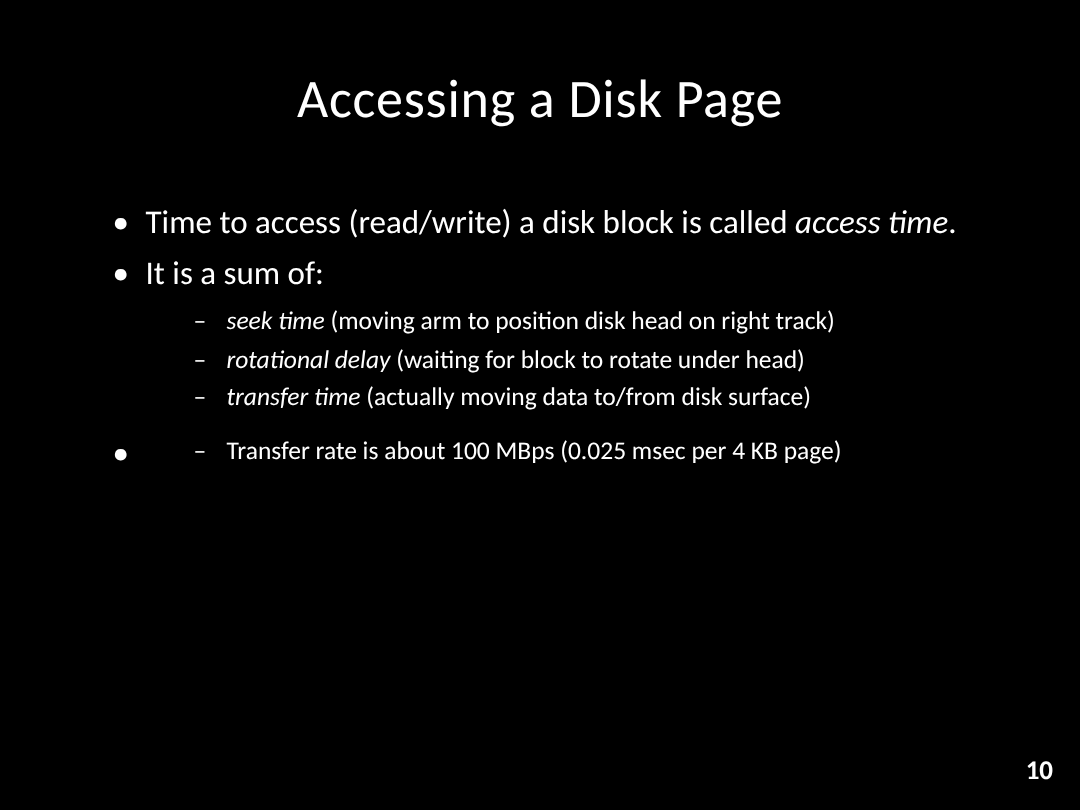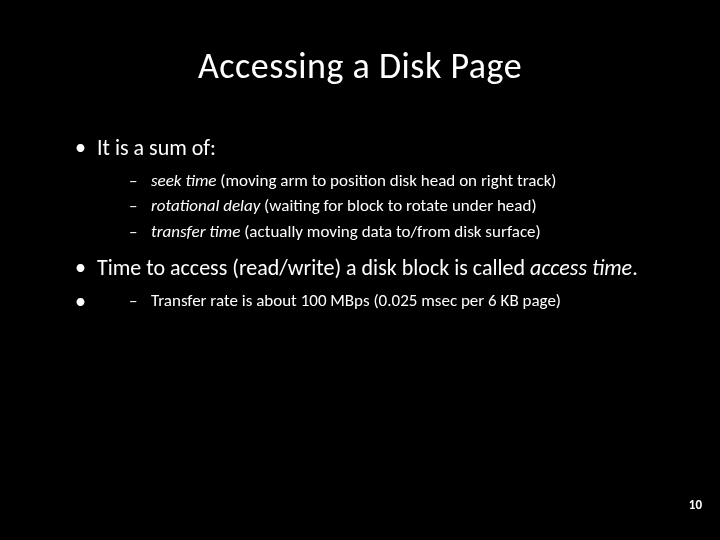--- a/index.html
+++ b/index.html
@@ -58,51 +58,51 @@
   ul.sub > li::before {
     content: "–";
     position: absolute;
     left: 0;
     top: 0;
   }
   .italic { font-style: italic; }
   .page-num {
     position: absolute;
     right: 18px;
-    bottom: 28px;
-    font-size: 13px;
+    bottom: 16px;
+    font-size: 18px;
     font-weight: 700;
   }
   .desc { font-size: 17px; }
 </style>
 </head>
 <body>
 
 <div class="slide">
   <h1 class="title">Accessing a Disk Page</h1>
 
   <ul class="top">
+    <li>
+      <span>Time to access (read/write) a disk block is called </span><span class="italic">access time</span><span>.</span>
+    </li>
     <li>
       <span>It is a sum of:</span>
       <ul class="sub">
         <li>
           <span class="italic">seek time</span><span class="desc"> (moving arm to position disk head on right track)</span>
         </li>
         <li>
           <span class="italic">rotational delay</span><span class="desc"> (waiting for block to rotate under head)</span>
         </li>
         <li>
           <span class="italic">transfer time</span><span class="desc"> (actually moving data to/from disk surface)</span>
         </li>
       </ul>
     </li>
     <li>
-      <span>Time to access (read/write) a disk block is called </span><span class="italic">access time</span><span>.</span>
-    </li>
-    <li>
       <ul class="sub">
-        <li><span>Transfer rate is about 100 MBps (0.025 msec per 6 KB page)</span></li>
+        <li><span>Transfer rate is about 100 MBps (0.025 msec per 4 KB page)</span></li>
       </ul>
     </li>
   </ul>
 
   <div class="page-num">10</div>
 </div>
 
 </body></html>

